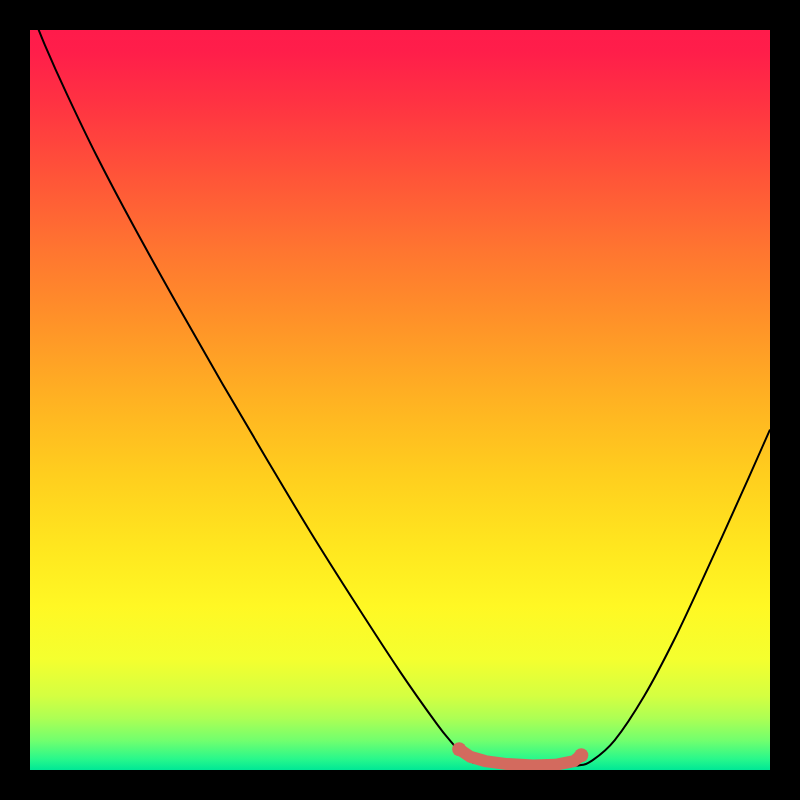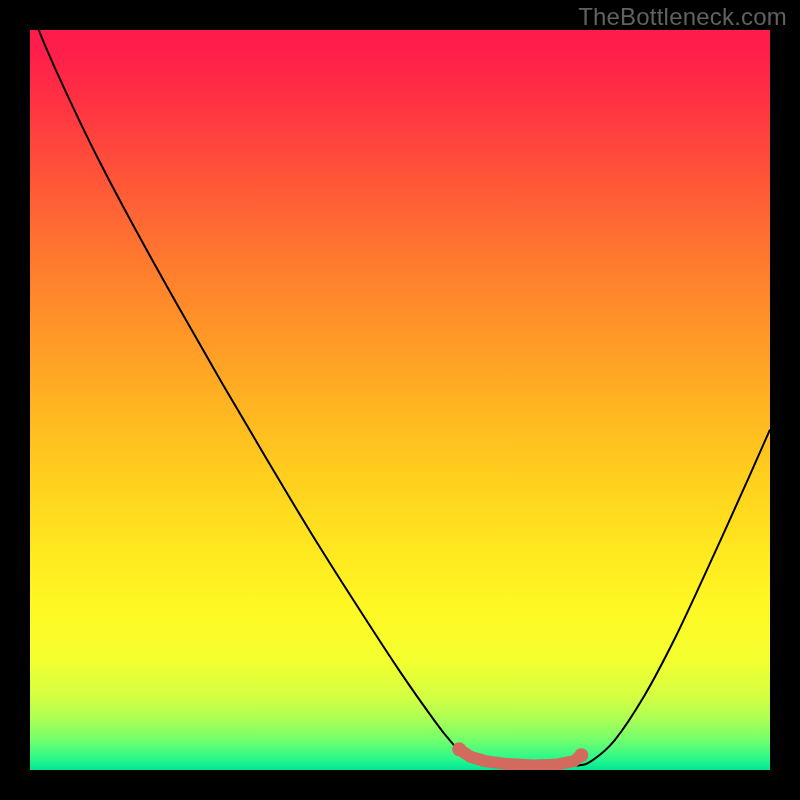--- a/index.html
+++ b/index.html
@@ -28,21 +28,20 @@
   }
   .svg-abs {
     position: absolute;
     left: 0; top: 0;
   }
 </style>
 </head>
 <body>
 <div class="wrap">
 
-  <div class="watermark">TheBottleneck.com</div>
 
   <svg id="plot-svg" class="svg-abs" width="800" height="800">
     <defs>
       <linearGradient id="bg-grad" x1="0" y1="0" x2="0" y2="1">
           <stop offset="0.0%" stop-color="#ff1b4b"></stop>
           <stop offset="3.0%" stop-color="#ff1e4a"></stop>
           <stop offset="10.0%" stop-color="#ff3342"></stop>
           <stop offset="20.0%" stop-color="#ff5538"></stop>
           <stop offset="30.0%" stop-color="#ff7630"></stop>
           <stop offset="40.0%" stop-color="#ff9428"></stop>

